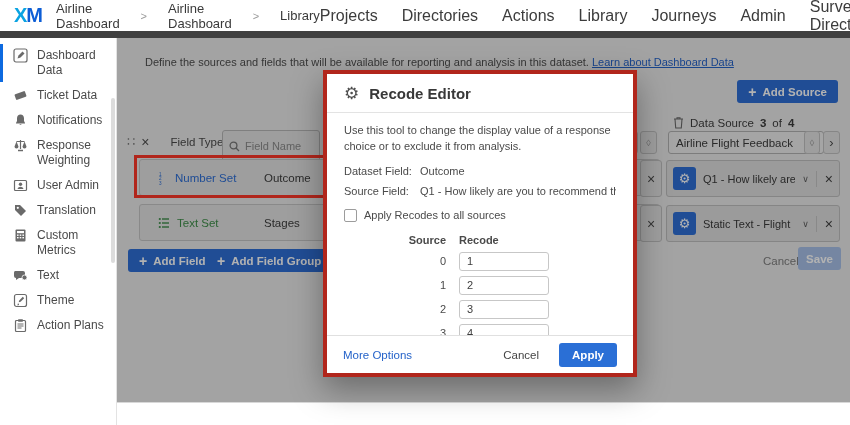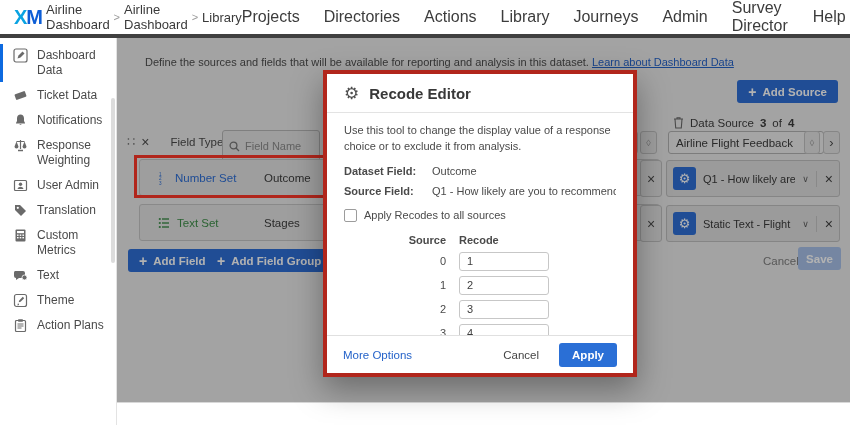--- a/index.html
+++ b/index.html
@@ -1,24 +1,24 @@
 <!DOCTYPE html>
 <html><head>
 <meta charset="utf-8">
 <style>
   * { margin:0; padding:0; box-sizing:border-box; }
   html,body { width:850px; height:425px; overflow:hidden; }
   body { font-family:"Liberation Sans", sans-serif; background:#fff; position:relative; }
 
   
   .topnav { position:absolute; left:0; top:0; width:850px; height:38px; background:#fff;
-            border-bottom:4px solid #404040; display:flex; align-items:center; z-index:20; }
+            border-bottom:7px solid #404040; display:flex; align-items:center; z-index:20; }
   .logo { margin-left:14px; font-size:20px; font-weight:bold; letter-spacing:-1px; }
   .logo .lx { color:#0aa3e2; } .logo .lm { color:#0d5ed6; }
-  .breadcrumb { margin-left:4px; font-size:13px; color:#3a3a3a; display:flex; gap:4px; align-items:center; }
+  .breadcrumb { margin-left:14px; font-size:13px; color:#3a3a3a; display:flex; gap:21px; align-items:center; }
   .breadcrumb .sep { color:#9a9a9a; font-size:11px; }
   .topmenu { margin-left:auto; display:flex; align-items:center; gap:24px; font-size:16px; color:#3c3c3c; margin-right:12px; }
   .topmenu .titem { cursor:default; }
   .navicon { width:17px; height:17px; display:inline-flex; }
 
   
   .sidebar { position:absolute; left:0; top:38px; width:117px; bottom:0; background:#fff;
              border-right:1px solid #e3e3e3; z-index:10; padding-top:5px; }
   .side-item { position:relative; display:flex; gap:9px; align-items:flex-start;
                padding:5px 4px 5px 13px; font-size:12px; color:#4a4a4a; line-height:1.25; }
@@ -86,21 +86,21 @@
 
   
   .modal { position:absolute; left:323px; top:70px; width:314px; height:307px; background:#fff;
            border:4px solid #b1261c; z-index:50; box-shadow:0 12px 30px rgba(0,0,0,0.35); }
   .m-header { display:flex; align-items:center; gap:10px; padding:9px 17px 8px; border-bottom:1px solid #e3e3e3; }
   .m-gear { font-size:17px; color:#4f4f4f; }
   .m-title { font-size:15px; font-weight:bold; color:#383838; }
   .m-body { padding:10px 17px 0; font-size:11px; color:#4a4a4a; }
   .m-desc { line-height:1.45; margin-bottom:9px; }
   .m-frow { display:flex; margin-bottom:5px; line-height:1.4; }
-  .m-flabel { font-weight:bold; width:88px; flex:none; }
+  .m-flabel { font-weight:normal; width:76px; flex:none; }
   .m-fvalue { flex:1; white-space:nowrap; overflow:hidden; }
   .m-check { margin-top:9px; display:flex; align-items:center; gap:7px; }
   .m-checkbox { width:13px; height:13px; border:1px solid #9c9c9c; border-radius:2px; background:#fff; cursor:pointer; flex:none; }
   .m-table { margin:12px 0 0 60px; height:117px; overflow:hidden; }
   .m-thead { display:flex; gap:13px; font-weight:bold; font-size:11px; margin-bottom:6px; }
   .m-thead .c1 { width:42px; text-align:right; }
   .m-trow { display:flex; gap:13px; align-items:center; margin-bottom:5px; }
   .m-trow .c1 { width:42px; text-align:right; font-size:11px; color:#4a4a4a; }
   .m-trow input { width:90px; height:19px; border:1px solid #c7c7c7; border-radius:3px; padding:0 7px;
                   font-size:11px; color:#3d3d3d; font-family:"Liberation Sans",sans-serif; }

